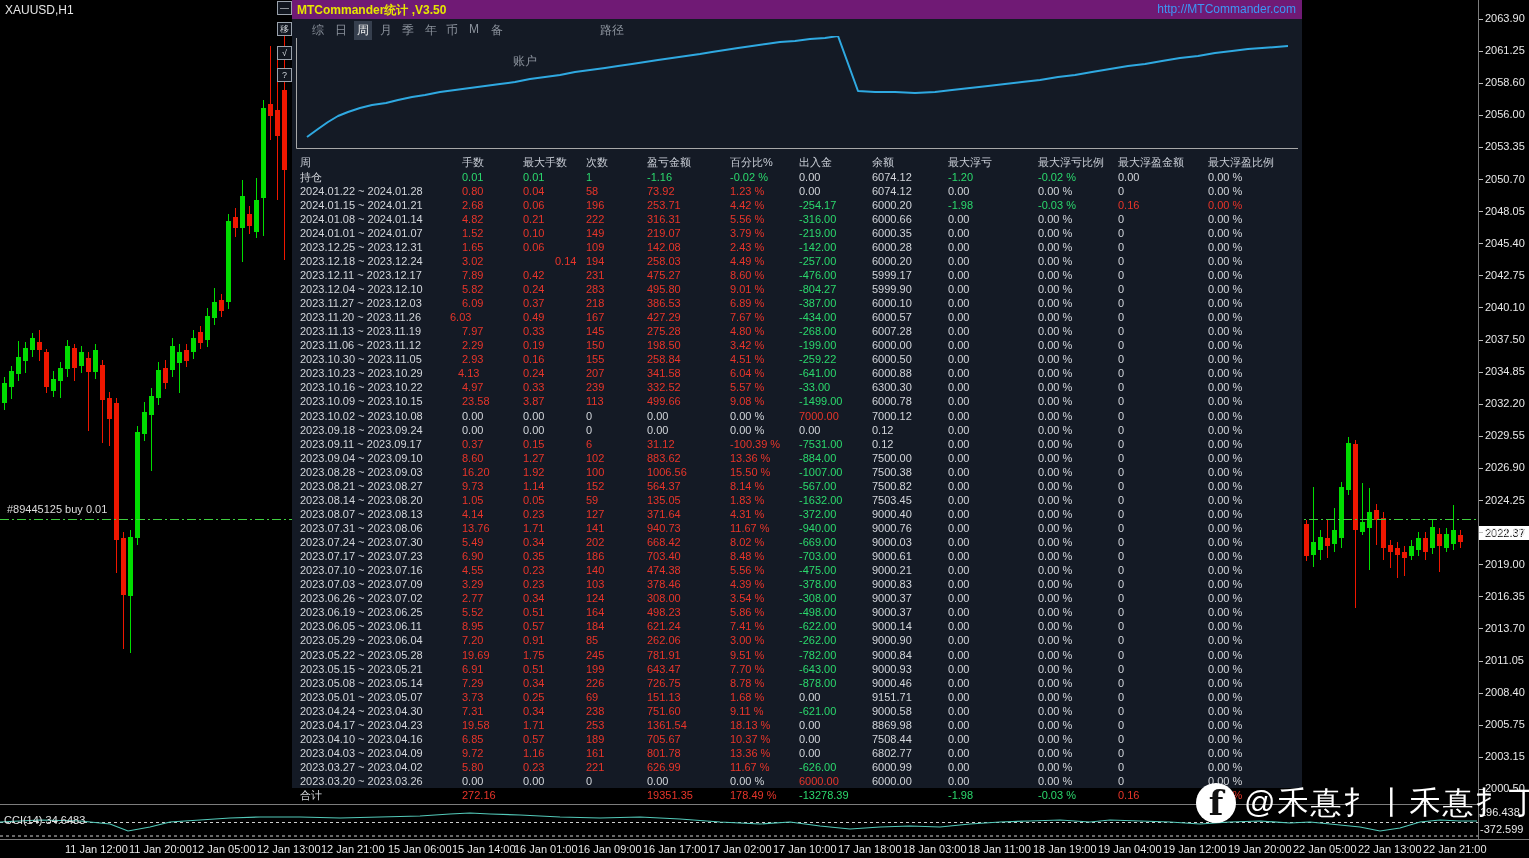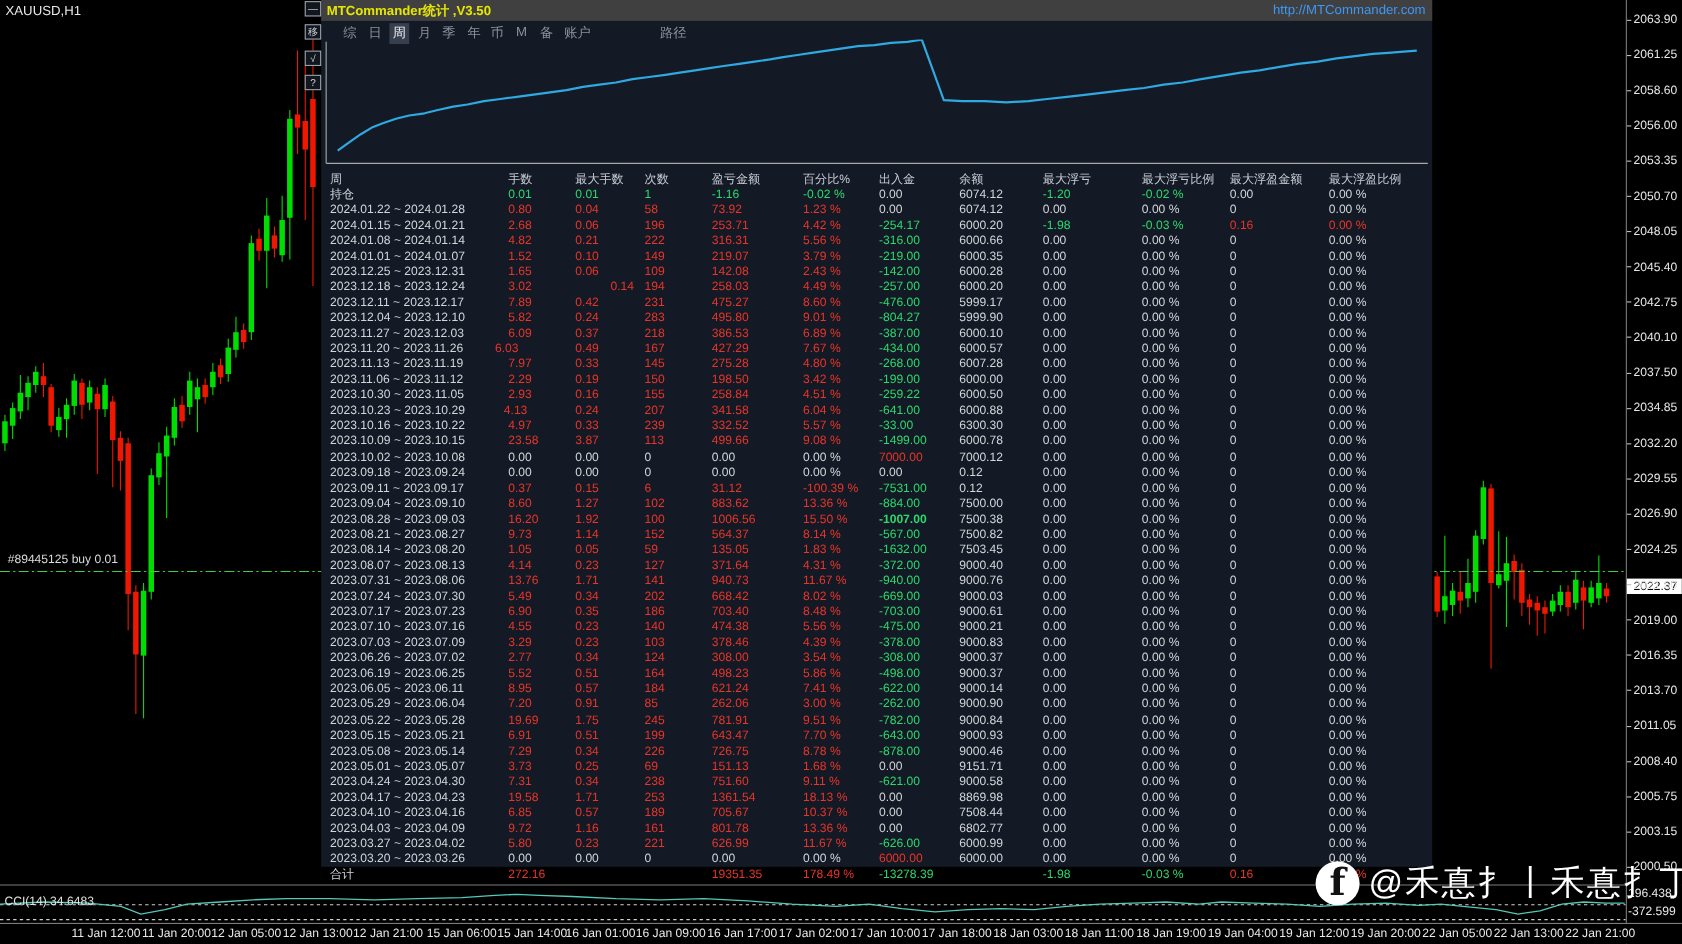--- a/index.html
+++ b/index.html
@@ -10,21 +10,21 @@
   
   #chart-layer{left:0;top:0;z-index:1;}
   #symbol-label{left:5px;top:3px;color:#e6e6e6;font-size:12px;z-index:2;}
   #position-label{left:7px;top:503px;color:#dcdcdc;font-size:11px;z-index:2;}
   #cci-label{left:4px;top:814px;color:#e2e2e2;font-size:11px;z-index:4;}
   
   .side-btn{left:277px;width:15px;height:14px;background:#11161f;border:1px solid #9aa2ac;
     color:#cfd3d8;font-size:9px;line-height:13px;text-align:center;z-index:6;box-sizing:border-box;cursor:pointer;}
   
   #panel{left:292px;top:0;width:1010px;height:801px;background:#141a25;z-index:3;}
-  #panel-titlebar{left:0;top:0;width:100%;height:19px;background:#404040;}
+  #panel-titlebar{left:0;top:0;width:100%;height:19px;background:#701a75;}
   #panel-title{left:5px;top:2px;color:#e6e600;font-size:12px;font-weight:bold;white-space:nowrap;}
   #panel-link{right:6px;top:2px;color:#3d97f5;font-size:12px;white-space:nowrap;text-decoration:none;}
   #panel-menu{left:0;top:20px;width:100%;height:18px;}
   .menu-item{position:absolute;top:1px;color:#8b929c;font-size:12px;padding:1px 3px;cursor:pointer;white-space:nowrap;}
   .menu-item.active{background:#363f4e;color:#f0f0f0;}
   #equity-box{left:0;top:36px;width:1010px;height:114px;}
   .eq-label{position:absolute;bottom:1px;color:#b8bcc2;font-size:10px;}
   
   .th{position:absolute;color:#c7ccd4;font-size:11px;white-space:nowrap;}
   .trow{position:absolute;left:0;width:1010px;height:14px;font-size:11px;line-height:14px;}
@@ -207,21 +207,21 @@
   <div id="panel-menu" class="abs">
       <div class="menu-item" style="left: 17px;">综</div>
       <div class="menu-item" style="left: 40px;">日</div>
       <div class="menu-item active" style="left: 62px;">周</div>
       <div class="menu-item" style="left: 85px;">月</div>
       <div class="menu-item" style="left: 107px;">季</div>
       <div class="menu-item" style="left: 130px;">年</div>
       <div class="menu-item" style="left: 151px;">币</div>
       <div class="menu-item" style="left: 174px;">M</div>
       <div class="menu-item" style="left: 196px;">备</div>
-      <div class="menu-item" style="left: 218px;">账户</div>
+      <div class="menu-item" style="left: 218px; margin-top: 31px;">账户</div>
       <div class="menu-item" style="left: 305px;">路径</div>
     </div>
   <svg id="equity-box" class="abs" width="1010" height="114">
       <line x1="4.5" y1="2" x2="4.5" y2="112.5" stroke="#a8a8a8" stroke-width="1"></line>
       <line x1="4.5" y1="112.5" x2="1006" y2="112.5" stroke="#a8a8a8" stroke-width="1"></line>
       <polyline points="15,101 26,93 36,86 46,80 56,76 68,72 80,69 94,67 106,64 120,61 133,59 148,56 163,54 178,52 193,50 208,48 223,46 238,43 253,41 268,39 283,36 298,34 313,32 326,30 340,28 353,26 366,24 380,22 394,20 408,18 420,16 433,14 446,12 460,10 474,8 488,6 503,5 518,3 533,2 546,0 566,55 583,56 603,56 623,57 643,56 660,54 678,52 696,50 713,48 730,46 748,44 766,41 783,39 800,36 818,33 836,30 853,28 870,25 888,22 906,20 923,17 940,15 956,13 970,12 984,11 996,10" fill="none" stroke="#2fa9e1" stroke-width="2" stroke-linejoin="round"></polyline>
     </svg>
   <span class="eq-label" style="left:7px;">023.03.27</span>
   <span class="eq-label" style="left:940px;">2024.01.22</span>
   <div id="table-header">
@@ -533,21 +533,21 @@
         <span class="tc c-w" style="left: 826px;">0</span>
         <span class="tc c-w" style="left: 916px;">0.00 %</span>
       </div>
       <div class="trow" style="top: 464.76px;">
         <span class="tc c-w" style="left: 8px;">2023.08.28 ~ 2023.09.03</span>
         <span class="tc c-r" style="left: 170px;">16.20</span>
         <span class="tc c-r" style="left: 231px;">1.92</span>
         <span class="tc c-r" style="left: 294px;">100</span>
         <span class="tc c-r" style="left: 355px;">1006.56</span>
         <span class="tc c-r" style="left: 438px;">15.50 %</span>
-        <span class="tc c-g" style="left: 507px; font-weight: bold;">-1007.00</span>
+        <span class="tc c-g" style="left: 507px;">-1007.00</span>
         <span class="tc c-w" style="left: 580px;">7500.38</span>
         <span class="tc c-w" style="left: 656px;">0.00</span>
         <span class="tc c-w" style="left: 746px;">0.00 %</span>
         <span class="tc c-w" style="left: 826px;">0</span>
         <span class="tc c-w" style="left: 916px;">0.00 %</span>
       </div>
       <div class="trow" style="top: 478.82px;">
         <span class="tc c-w" style="left: 8px;">2023.08.21 ~ 2023.08.27</span>
         <span class="tc c-r" style="left: 170px;">9.73</span>
         <span class="tc c-r" style="left: 231px;">1.14</span>

